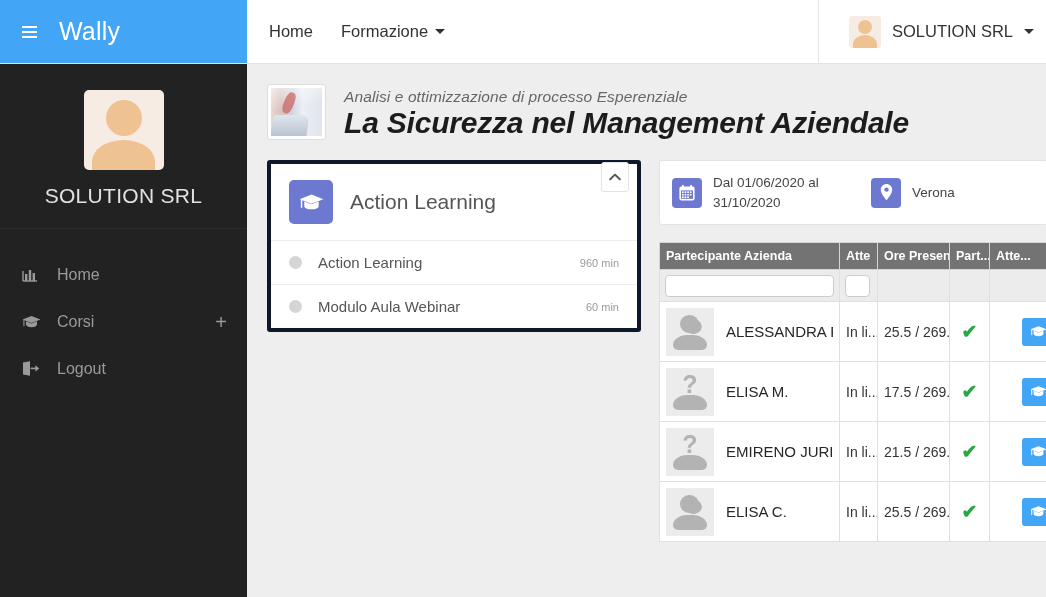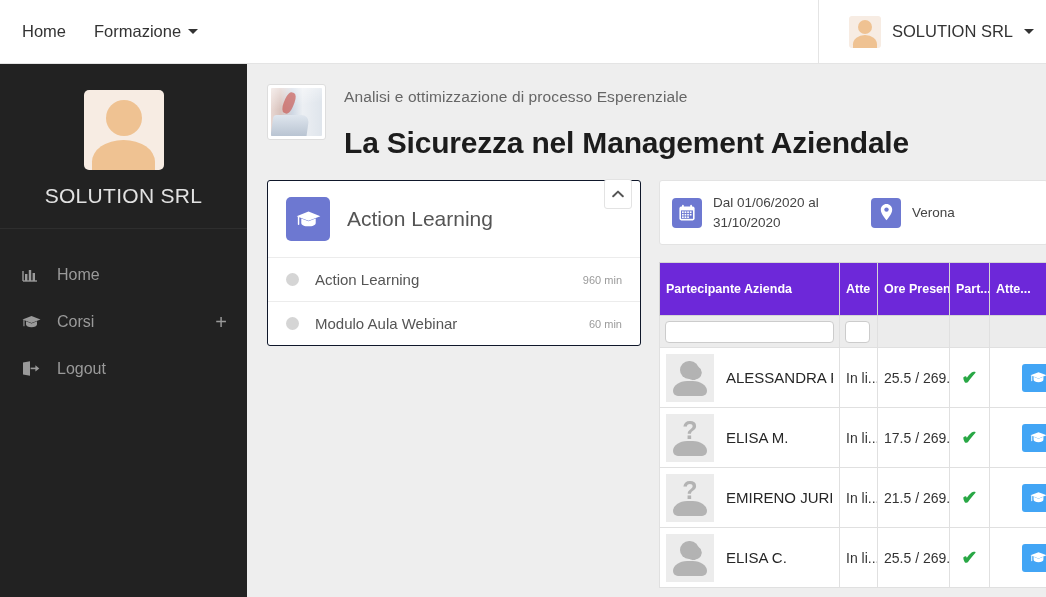--- a/index.html
+++ b/index.html
@@ -92,35 +92,35 @@
   }
   .thumb-art::before {
     content: ""; position: absolute; left: 2%; bottom: 0; width: 70%; height: 44%;
     background: linear-gradient(0deg, #b9c4d2 0%, #dfe6ee 100%);
     border-radius: 3px 8px 0 0; transform: skewX(-8deg);
   }
   .thumb-art::after {
     content: ""; position: absolute; left: 26%; top: 8%; width: 20%; height: 46%;
     background: #c9554f; border-radius: 40%; transform: rotate(22deg); opacity: .65;
   }
-  .course-meta { padding-top: 4px; min-width: 0; }
+  .course-meta { padding-top: 4px; min-width: 0; font-style: italic; }
   .course-sub {
     font-size: 15.5px; color: #666666; letter-spacing: .1px; white-space: nowrap;
   }
   .course-title {
-    margin-top: 20px; font-size: 30px; font-weight: 700; color: #1c1c1c;
+    margin-top: 0; font-size: 30px; font-weight: 700; color: #1c1c1c;
     letter-spacing: -.2px; white-space: nowrap;
   }
 
   .panes { display: flex; padding: 20px 0 0 20px; gap: 18px; align-items: flex-start; }
 
   
   .card {
     width: 374px; flex: none; background: #ffffff;
-    border: 1px solid #0f172a; border-radius: 3px; position: relative;
+    border: 4px solid #0f172a; border-radius: 3px; position: relative;
   }
   .card-head { display: flex; align-items: center; gap: 17px; padding: 16px 18px; }
   .card-ico {
     width: 44px; height: 44px; border-radius: 5px; background: #6d78d1;
     display: flex; align-items: center; justify-content: center; flex: none;
   }
   .card-title { font-size: 21px; color: #555555; font-weight: 400; }
   .card-collapse {
     position: absolute; top: -2px; right: 8px; width: 28px; height: 30px;
     background: #ffffff; border: 1px solid #e3e3e3; border-radius: 3px;
@@ -147,22 +147,22 @@
   .info-ico {
     width: 30px; height: 30px; border-radius: 4px; background: #6d78d1;
     display: flex; align-items: center; justify-content: center; flex: none;
   }
   .info-text { font-size: 13.5px; color: #444444; line-height: 1.45; }
 
   
   .tbl-wrap { margin-top: 17px; width: 389px; overflow: hidden; }
   table.grid { border-collapse: collapse; table-layout: fixed; width: 428px; }
   table.grid th {
-    background: #6d28d9; color: #ffffff; font-size: 12.5px; font-weight: 700;
-    text-align: left; padding: 19px 6px; border: 1px solid #d5d5d5;
+    background: #737373; color: #ffffff; font-size: 12.5px; font-weight: 700;
+    text-align: left; padding: 6px 6px; border: 1px solid #d5d5d5;
     white-space: nowrap; overflow: hidden;
   }
   table.grid td {
     border: 1px solid #e0e0e0; background: #ffffff; font-size: 14px; color: #333333;
     padding: 0 6px; height: 60px; white-space: nowrap; overflow: hidden;
   }
   tr.filter-row td { background: #ececec; height: 32px; padding: 0 5px; }
   .filt {
     width: 100%; height: 22px; border: 1px solid #cccccc; border-radius: 4px;
     background: #ffffff; outline: none; font-family: inherit; font-size: 12px;
@@ -197,20 +197,28 @@
     width: 34px; height: 28px; background: #42a5f5; border-radius: 3px;
     display: inline-flex; align-items: center; justify-content: center; cursor: pointer;
   }
 </style>
 </head>
 <body>
 
 <div id="app">
 
   <div class="navbar">
+    <div class="brand-block">
+      <div class="hamburger">
+        <span></span>
+          <span></span>
+          <span></span>
+      </div>
+      <div class="brand-name">Wally</div>
+    </div>
 
     <div class="nav-links">
       <div class="nav-link">
         <span>Home</span>
       </div>
       <div class="nav-link">
         <span>Formazione</span>
         <i class="caret"></i>
       </div>
     </div>

